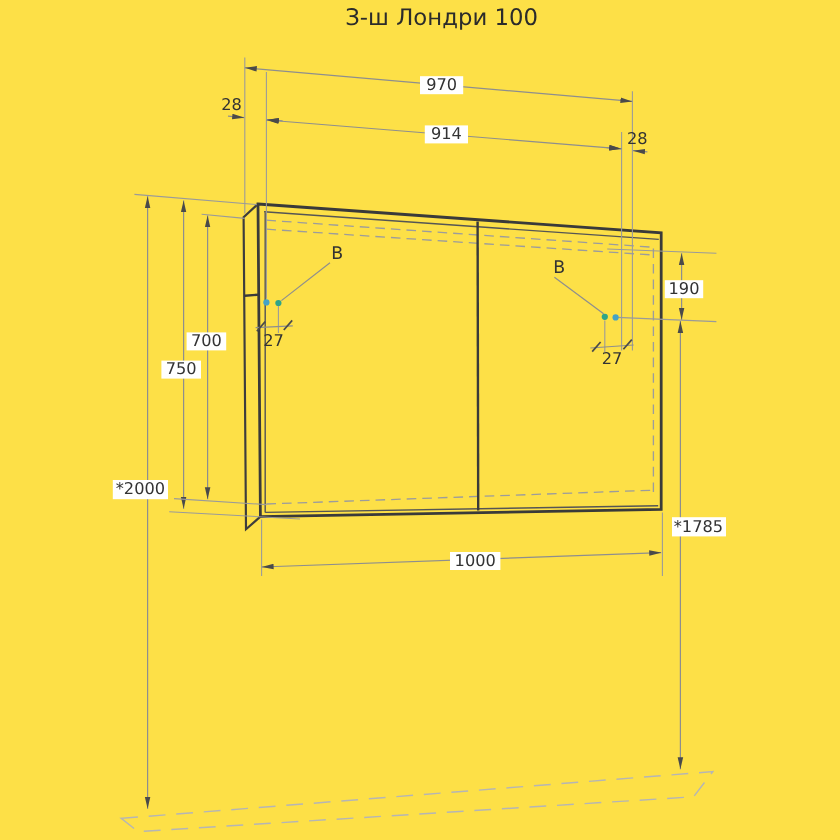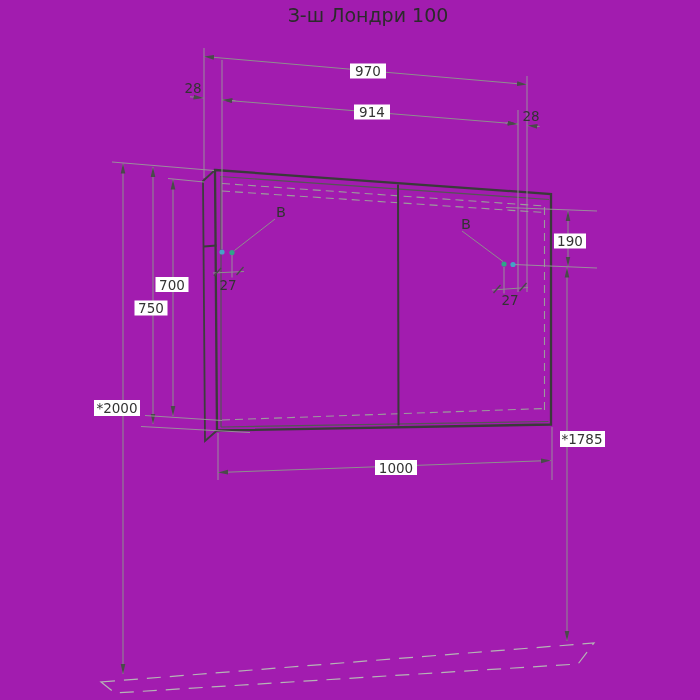--- a/index.html
+++ b/index.html
@@ -1,16 +1,16 @@
 <!DOCTYPE html>
 <html><head>
 <meta charset="utf-8">
 <style>
   html,body{margin:0;padding:0;background:#ffffff;}
-  .stage{position:relative;width:700px;height:700px;background:#a21caf;overflow:hidden;
+  .stage{position:relative;width:700px;height:700px;background:#fde047;overflow:hidden;
          font-family:"DejaVu Sans","Liberation Sans",sans-serif;}
   svg{display:block;}
   text{font-family:"DejaVu Sans","Liberation Sans",sans-serif;fill:#2e2e2e;}
   .t-title{font-size:19px;fill:#2b2b2b;}
   .t-dim{font-size:13.5px;fill:#333333;}
   .t-marker{font-size:14.5px;fill:#333333;}
   .ln-dim{stroke:#8e8e8e;stroke-width:1;fill:none;}
   .ln-ext{stroke:#9a9a9a;stroke-width:0.9;fill:none;}
   .ln-main{stroke:#3a3a3a;stroke-width:2.3;fill:none;stroke-linejoin:miter;}
   .ln-side{stroke:#3d3d3d;stroke-width:1.8;fill:none;}

